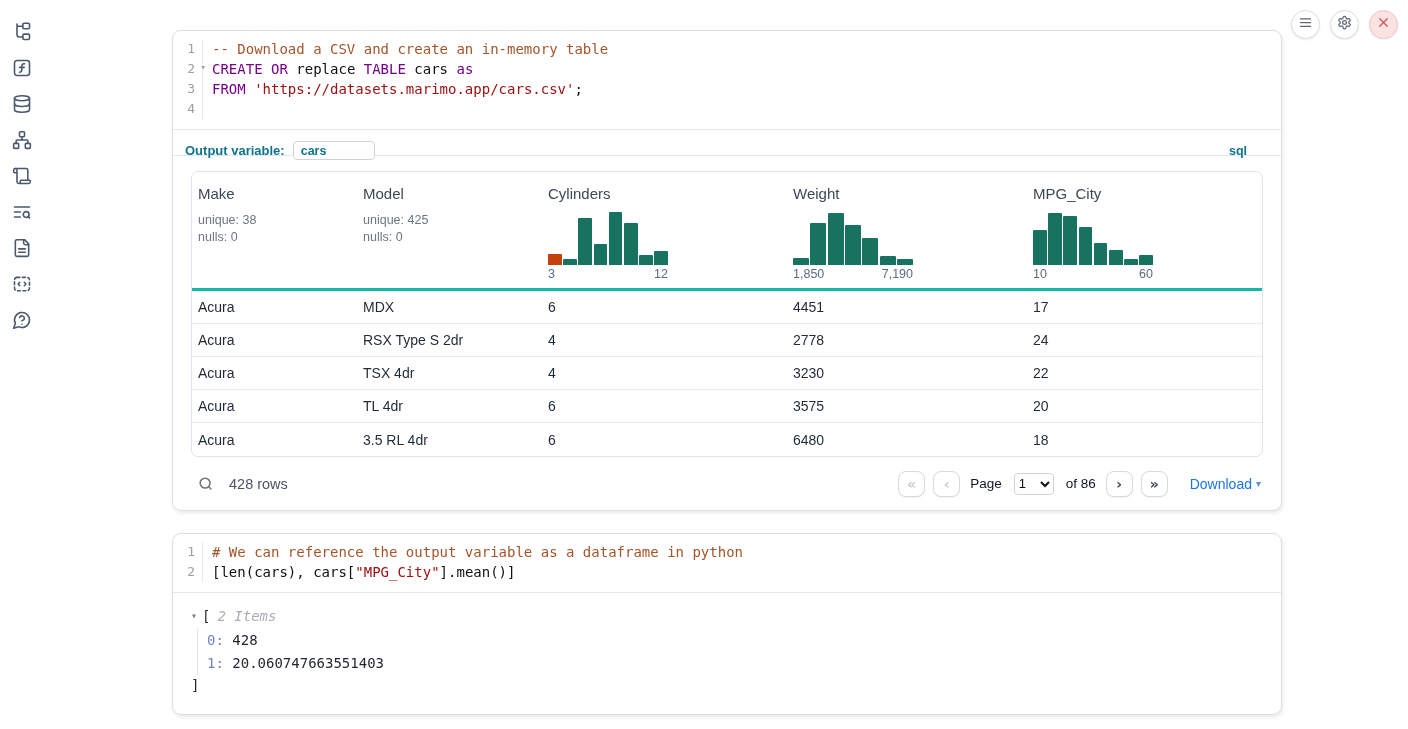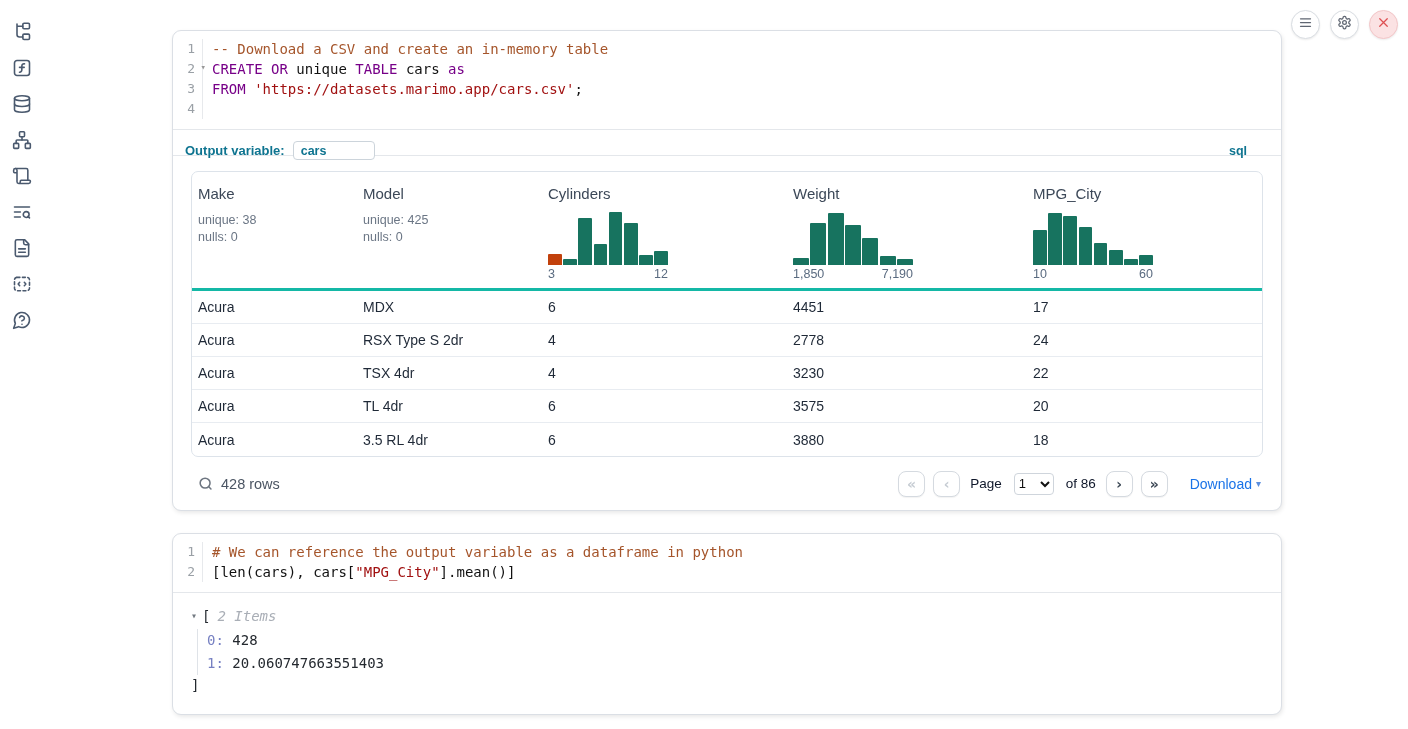--- a/index.html
+++ b/index.html
@@ -70,21 +70,21 @@
     color:#5a6b80; margin-top:2px; line-height:15px; }
   .tr { display:grid; grid-template-columns:165px 185px 245px 240px 1fr;
     height:33px; align-items:center; border-bottom:1px solid #e8ecf1;
     font-size:14px; color:#1f2937; }
   .tr:last-child { border-bottom:none; }
   .td { padding-left:6px; }
 
   
   .table-footer { display:flex; justify-content:space-between; align-items:center;
     margin-top:13px; padding:0 2px 0 6px; height:27px; }
-  .tf-left { display:flex; align-items:center; gap:6px; }
+  .tf-left { display:flex; align-items:center; gap:14px; }
   .search-btn { width:18px; height:18px; cursor:pointer; }
   .search-btn svg { width:18px; height:18px; stroke:#6e7681; stroke-width:1.7;
     fill:none; stroke-linecap:round; }
   .row-count { font-size:14.5px; color:#4b5563; }
   .tf-right { display:flex; align-items:center; gap:8px; }
   .pg-btn { width:27px; height:26px; border:1px solid #d5dae0; border-radius:8px;
     background:#fff; box-shadow:0 1px 1px rgba(0,0,0,.05); display:flex;
     align-items:center; justify-content:center; font-size:14px; font-weight:bold;
     cursor:pointer; color:#3b4754; font-family:"DejaVu Sans",sans-serif; }
   .pg-btn.disabled { color:#c6ccd3; }
@@ -197,21 +197,21 @@
 </div>
 
 <div class="cell" id="cell1">
   <div class="code-area" id="sql-code">
       <div class="code-line">
         <div class="gutter">1</div>
         <div class="code"><span class="tok-com">-- Download a CSV and create an in-memory table</span></div>
       </div>
       <div class="code-line">
         <div class="gutter">2<span class="fold">▾</span></div>
-        <div class="code"><span class="tok-kw">CREATE</span><span class="tok-plain"> </span><span class="tok-kw">OR</span><span class="tok-plain"> unique </span><span class="tok-kw">TABLE</span><span class="tok-plain"> cars </span><span class="tok-kw">as</span></div>
+        <div class="code"><span class="tok-kw">CREATE</span><span class="tok-plain"> </span><span class="tok-kw">OR</span><span class="tok-plain"> replace </span><span class="tok-kw">TABLE</span><span class="tok-plain"> cars </span><span class="tok-kw">as</span></div>
       </div>
       <div class="code-line">
         <div class="gutter">3</div>
         <div class="code"><span class="tok-kw">FROM</span><span class="tok-plain"> </span><span class="tok-str">'https://datasets.marimo.app/cars.csv'</span><span class="tok-plain">;</span></div>
       </div>
       <div class="code-line">
         <div class="gutter">4</div>
       </div>
     </div>
   <div class="meta-row">
@@ -321,21 +321,21 @@
             <div class="td">Acura</div>
             <div class="td">TL 4dr</div>
             <div class="td">6</div>
             <div class="td">3575</div>
             <div class="td">20</div>
           </div>
           <div class="tr">
             <div class="td">Acura</div>
             <div class="td">3.5 RL 4dr</div>
             <div class="td">6</div>
-            <div class="td">3880</div>
+            <div class="td">6480</div>
             <div class="td">18</div>
           </div>
         </div>
     </div>
     <div class="table-footer">
       <div class="tf-left">
         <span class="search-btn">
           <svg viewBox="0 0 20 20">
               <circle cx="9" cy="9" r="5.5"></circle>
               <path d="m15.5 15.5-2.4-2.4"></path>

